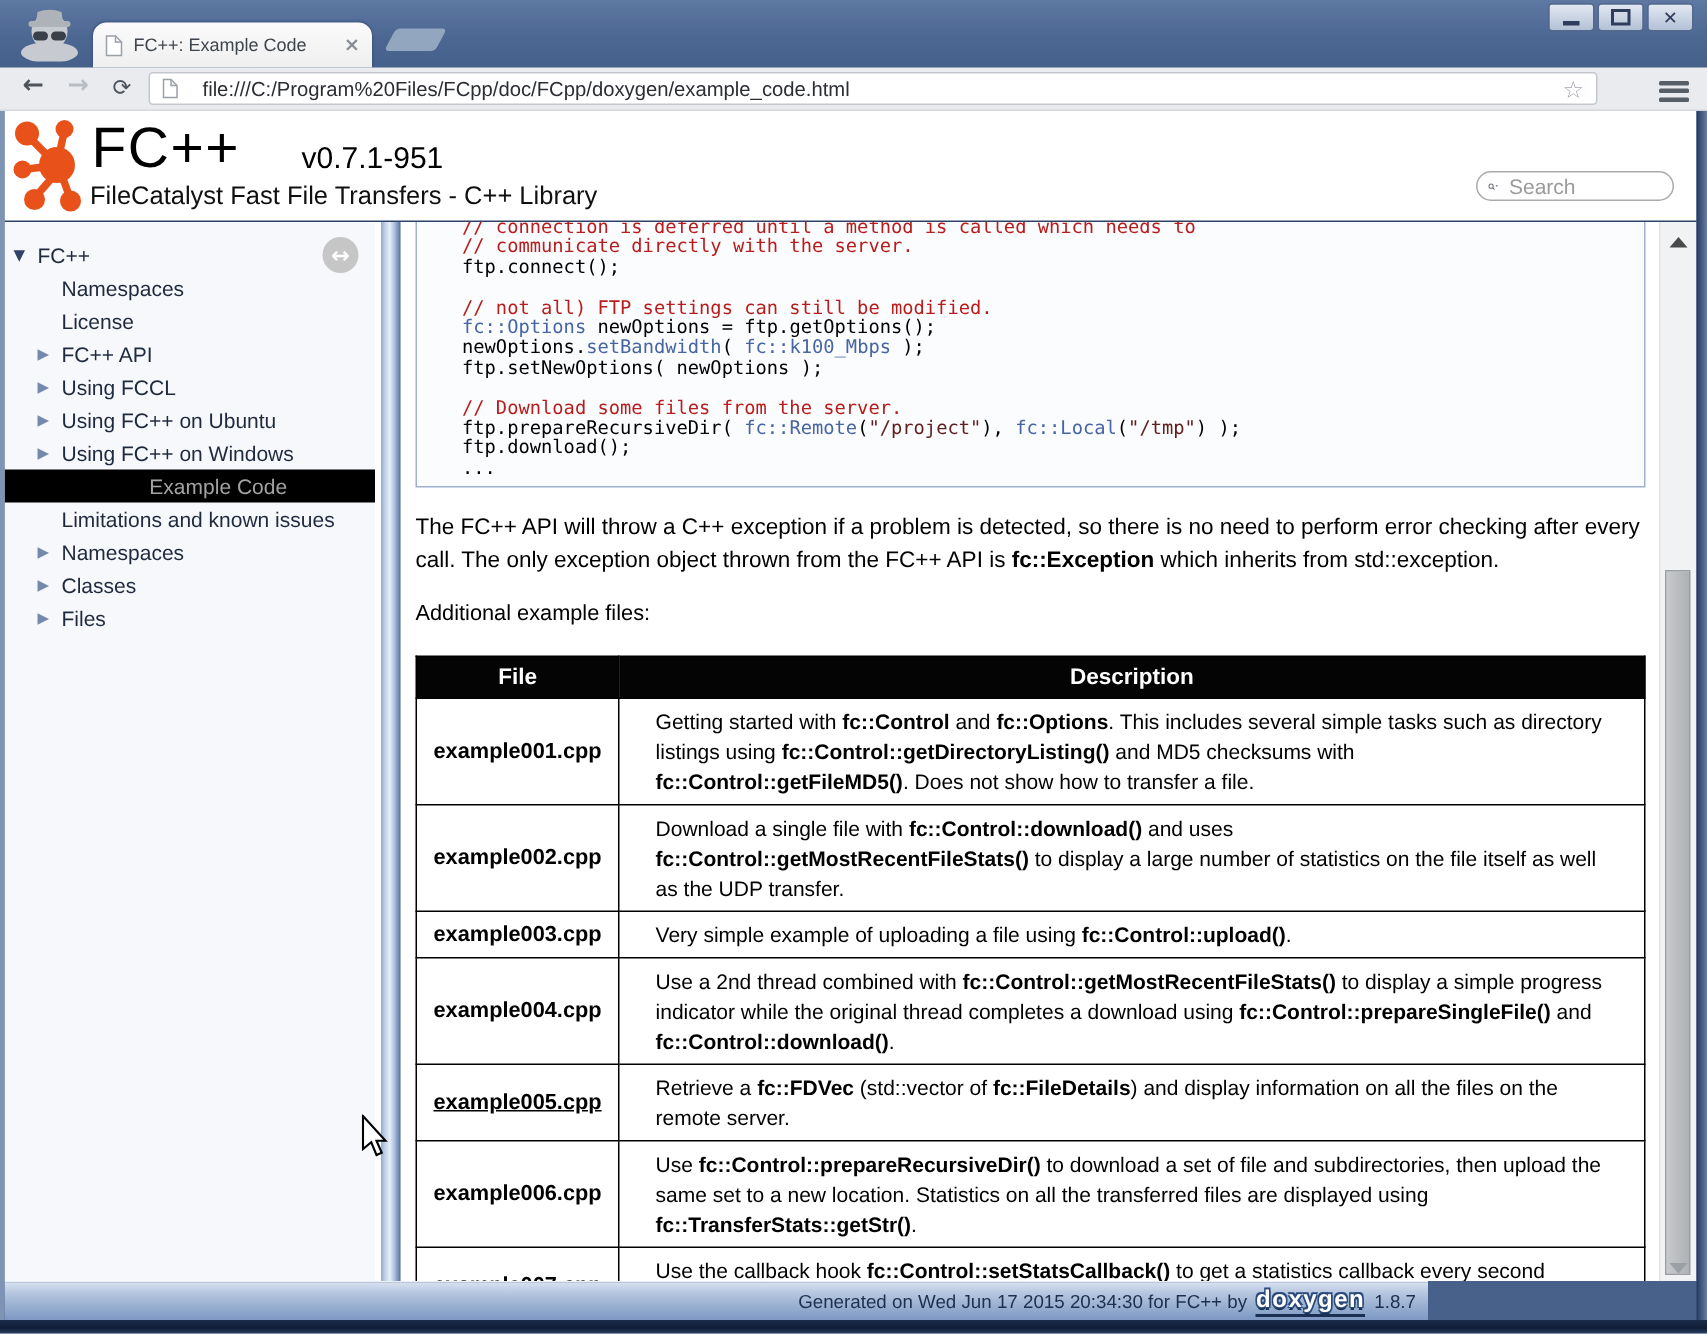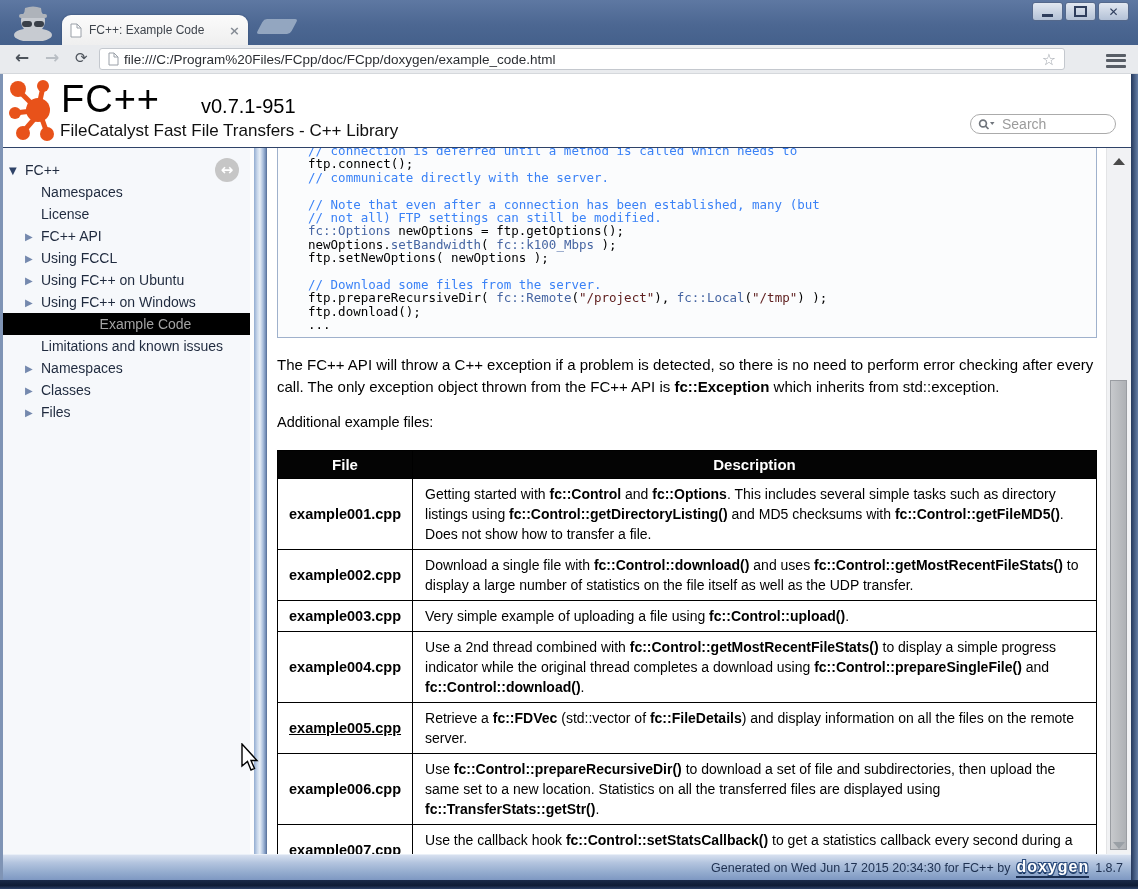--- a/index.html
+++ b/index.html
@@ -31,32 +31,32 @@
   .toolbar{position:absolute;left:0;top:45px;width:1138px;height:29px;background:#E9EBEE;
     border-bottom:1px solid #D5D8DC;box-sizing:border-box;}
   .nav-btn{position:absolute;top:2px;font-size:17px;font-weight:bold;color:#4E545C;
     font-family:"DejaVu Sans",sans-serif;}
   .btn-back{left:15px;}
   .btn-fwd{left:45px;color:#B9BEC4;}
   .btn-reload{left:75px;font-size:15px;top:4px;font-weight:normal;}
   .omnibox{position:absolute;left:99px;top:3px;width:966px;height:22px;background:#fff;
     border:1px solid #C4C8CE;border-radius:3px;display:flex;align-items:center;
     padding:0 8px;box-sizing:border-box;}
-  .url-text{font-size:13.5px;color:#2B2E33;margin-left:5px;flex:1;white-space:nowrap;overflow:hidden;}
+  .url-text{font-size:13.5px;color:#2B2E33;margin-left:16px;flex:1;white-space:nowrap;overflow:hidden;}
   .star{font-size:16px;color:#A3A8AF;font-family:"DejaVu Sans",sans-serif;}
   .menu-btn{position:absolute;right:10px;top:6px;width:22px;}
   .menu-bar{width:20px;height:3px;background:#585E66;margin:2.5px 0;border-radius:1px;}
   
   .doxheader{position:absolute;left:3px;top:74px;width:1128px;height:73px;background:#fff;
     border-bottom:1px solid #2F4368;box-sizing:content-box;}
   .logo{position:absolute;left:3px;top:3px;}
   .brand{position:absolute;left:58px;top:4px;font-size:38px;color:#000;letter-spacing:1px;}
   .version{position:absolute;left:198px;top:21px;font-size:20px;color:#000;}
   .subtitle{position:absolute;left:57px;top:47px;font-size:17px;color:#101010;}
-  .searchbox{position:absolute;right:15px;top:40px;width:146px;height:20px;background:#fff;
+  .searchbox{position:absolute;right:15px;top:40px;width:132px;height:20px;background:#fff;
     border:1px solid #ABABAB;border-radius:11px;display:flex;align-items:center;
     padding:0 7px;box-sizing:border-box;}
   .searchbox input{border:none;outline:none;width:100px;font-size:14px;color:#444;
     font-family:"Liberation Sans",sans-serif;margin-left:5px;background:transparent;}
   .searchbox input::placeholder{color:#9B9B9B;}
   
   .sidenav{position:absolute;left:3px;top:148px;width:251px;height:706px;
     background:#F6F8FB;border-right:4px solid #FDFDFE;box-sizing:border-box;
     padding-top:11px;overflow:hidden;}
   .nav-row{height:22px;display:flex;align-items:center;font-size:14px;color:#1F2A3E;padding-left:6px;}
@@ -69,44 +69,44 @@
     font-size:15px;font-family:"DejaVu Sans",sans-serif;}
   .splitter{position:absolute;left:254px;top:148px;width:13px;height:706px;
     background:linear-gradient(to right,#93ACD0 0%,#C9D7EB 25%,#E8EFF7 45%,#A9BEDC 70%,#6C87B2 92%,#51698F 100%);}
   
   .content{position:absolute;left:267px;top:148px;width:839px;height:706px;background:#fff;overflow:hidden;}
   .fragment{margin:-8px 9px 0 10px;border:1px solid #9FB1CC;background:#FBFCFD;
     padding:3px 8px 6px 30px;font-family:"DejaVu Sans Mono",monospace;
     font-size:12.5px;line-height:13.4px;}
   .code-line{height:13.4px;white-space:pre;}
   .seg-plain{color:#000;}
-  .seg-comment{color:#3b82f6;}
+  .seg-comment{color:#b91c1c;}
   .seg-link{color:#4665A2;}
   .seg-string{color:#602020;}
   .seg-b{font-weight:bold;color:#000;}
   .para{margin:16px 10px 0 10px;font-size:15px;line-height:22px;color:#000;}
   .addl{margin:16px 10px 0 10px;font-size:14.5px;color:#000;}
   table.doxtable{border-collapse:collapse;margin:20px 0 0 10px;width:820px;font-size:14px;color:#000;}
   table.doxtable th{background:#040404;color:#fff;font-size:15px;font-weight:bold;
     padding:5px 8px;border:1px solid #000;text-align:center;}
   table.doxtable td{border:1px solid #000;vertical-align:middle;}
   td.file{font-weight:bold;padding:5px 11px;width:100px;white-space:nowrap;font-size:14.5px;}
   td.file.link{text-decoration:underline;}
-  td.desc{padding:5px 12px;line-height:20px;}
+  td.desc{padding:5px 24px;line-height:20px;}
   
   .scrollbar{position:absolute;left:1106px;top:148px;width:25px;height:706px;
     background:#F1F2F4;border-left:1px solid #E3E4E6;box-sizing:border-box;}
   .sb-up{position:absolute;top:10px;left:6px;width:0;height:0;
     border-left:6px solid transparent;border-right:6px solid transparent;border-bottom:7px solid #4A4A4A;}
   .sb-down{position:absolute;bottom:5px;left:6px;width:0;height:0;
     border-left:6px solid transparent;border-right:6px solid transparent;border-top:7px solid #9AA0A6;}
   .sb-thumb{position:absolute;left:3px;top:232px;width:17px;height:470px;
     background:linear-gradient(to right,#C7C9CC,#AEB1B5);border:1px solid #9A9DA2;box-sizing:border-box;}
   
-  .footerbar{position:absolute;left:3px;top:854px;width:1128px;height:26px;
+  .footerbar{position:absolute;left:3px;top:854px;width:949px;height:26px;
     background:linear-gradient(#D7E0EF 0%,#B4C5DF 30%,#93ABCE 70%,#7E98C2 100%);
     border-top:1px solid #E9EFF7;display:flex;align-items:center;justify-content:flex-end;
     padding-right:8px;box-sizing:border-box;font-size:12.5px;color:#1E3050;}
   .doxylogo{font-weight:bold;font-size:16px;color:#FFF;letter-spacing:1px;margin:0 6px;
     text-shadow:-1px -1px 0 #2A4A7B,1px -1px 0 #2A4A7B,-1px 1px 0 #2A4A7B,1px 1px 0 #2A4A7B,0 2px 0 #1A3356;
     border-bottom:2px solid #1B2F52;padding-bottom:0px;text-align:right;}
   .leftborder{position:absolute;left:0;top:74px;width:3px;height:806px;background:#7F94B5;}
   .rightborder{position:absolute;right:0;top:74px;width:7px;height:806px;
     background:linear-gradient(to right,#24385C,#667FA6);}
   .bottomborder{position:absolute;left:0;top:880px;width:1138px;height:9px;
@@ -246,24 +246,23 @@
       <span class="nav-arrow closed">▶</span>
       <span>Files</span>
     </div>
   </div>
 <div class="nav-sync" style="position:absolute;left:215px;top:158px;">↔</div>
 <div class="splitter"></div>
 
 <div class="content">
   <div class="fragment">
       <div class="code-line"><span class="seg-comment">// connection is deferred until a method is called which needs to</span></div>
+      <div class="code-line"><span class="seg-comment">// communicate directly with the server.</span></div>
       <div class="code-line"><span class="seg-plain">ftp.connect();</span></div>
-      <div class="code-line"><span class="seg-comment">// communicate directly with the server.</span></div>
       <div class="code-line">&nbsp;</div>
-      <div class="code-line"><span class="seg-comment">// Note that even after a connection has been established, many (but</span></div>
       <div class="code-line"><span class="seg-comment">// not all) FTP settings can still be modified.</span></div>
       <div class="code-line"><span class="seg-link">fc::Options</span><span class="seg-plain"> newOptions = ftp.getOptions();</span></div>
       <div class="code-line"><span class="seg-plain">newOptions.</span><span class="seg-link">setBandwidth</span><span class="seg-plain">( </span><span class="seg-link">fc::k100_Mbps</span><span class="seg-plain"> );</span></div>
       <div class="code-line"><span class="seg-plain">ftp.setNewOptions( newOptions );</span></div>
       <div class="code-line">&nbsp;</div>
       <div class="code-line"><span class="seg-comment">// Download some files from the server.</span></div>
       <div class="code-line"><span class="seg-plain">ftp.prepareRecursiveDir( </span><span class="seg-link">fc::Remote</span><span class="seg-plain">(</span><span class="seg-string">"/project"</span><span class="seg-plain">), </span><span class="seg-link">fc::Local</span><span class="seg-plain">(</span><span class="seg-string">"/tmp"</span><span class="seg-plain">) );</span></div>
       <div class="code-line"><span class="seg-plain">ftp.download();</span></div>
       <div class="code-line"><span class="seg-plain">...</span></div>
     </div>

